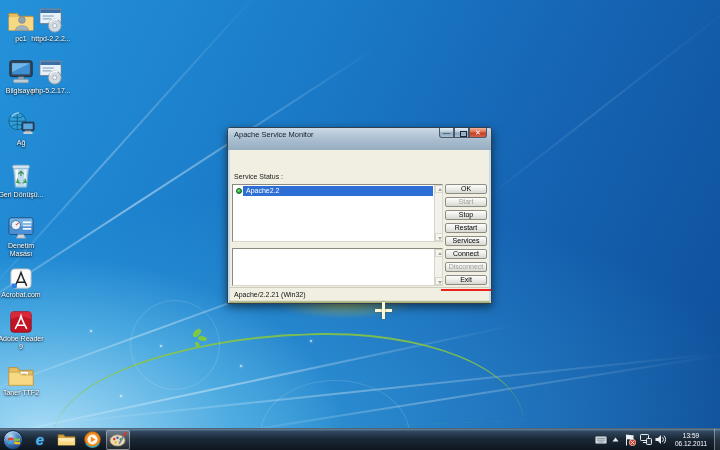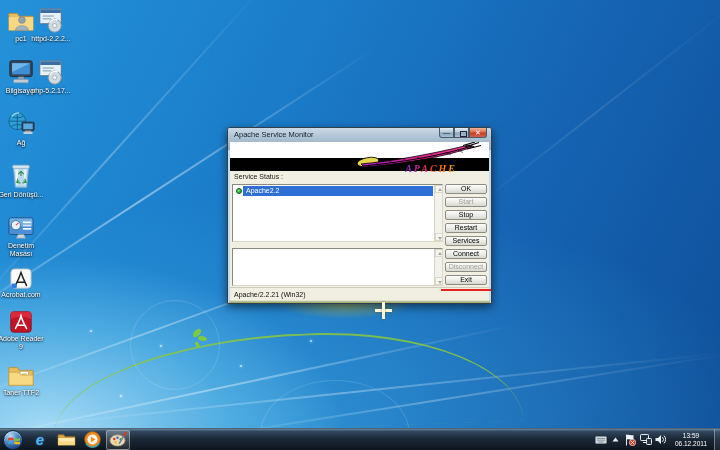--- a/index.html
+++ b/index.html
@@ -284,40 +284,20 @@
           </div>
         <div class="cap-btn max">
             <span class="glyph"></span>
           </div>
         <div class="cap-btn close">
             <span class="glyph">✕</span>
           </div>
       </div>
     </div>
 
-    <div class="banner">
-      <div class="banner-white"></div>
-      <div class="banner-black">
-        <span class="apache-text">APACHE</span>
-      </div>
-      <svg class="feather" width="126" height="27" viewBox="0 0 126 27">
-        <defs>
-          <linearGradient id="fg" x1="0" y1="1" x2="1" y2="0">
-            <stop offset="0" stop-color="#a81fd0"></stop>
-            <stop offset="0.45" stop-color="#e0218a"></stop>
-            <stop offset="1" stop-color="#ff3da0"></stop>
-          </linearGradient>
-        </defs>
-        <ellipse cx="13" cy="20" rx="11" ry="4.4" transform="rotate(-10 13 20)" fill="#e6d44a" stroke="#000" stroke-width="0.8"></ellipse>
-        <path d="M6 22 C 38 19 72 13 114 3 L 119 4.5 C 92 14 56 21 9 25 Z" fill="url(#fg)" stroke="#000" stroke-width="0.8"></path>
-        <path d="M20 20.5 L26 23.5 M34 19 L40 22 M48 17 L54 20 M62 15 L68 18 M76 12.5 L82 15.5 M90 10 L96 13 M102 7.5 L108 10.5" stroke="#000" stroke-width="0.7" opacity="0.75"></path>
-        <path d="M8 24 C 45 20.5 85 14 117 4" stroke="#000" stroke-width="1" fill="none"></path>
-        <path d="M110 5 L124 0.5 M112 7 L126 3.5 M108 3.5 L120 0" stroke="#000" stroke-width="1.1"></path>
-      </svg>
-    </div>
 
     <div class="svc-label">Service Status :</div>
 
     <div class="listbox list1">
       <div class="svc-row">
         <span class="svc-ico">
             <span class="svc-dot"></span>
           </span>
         <span class="svc-sel">Apache2.2</span>
       </div>

